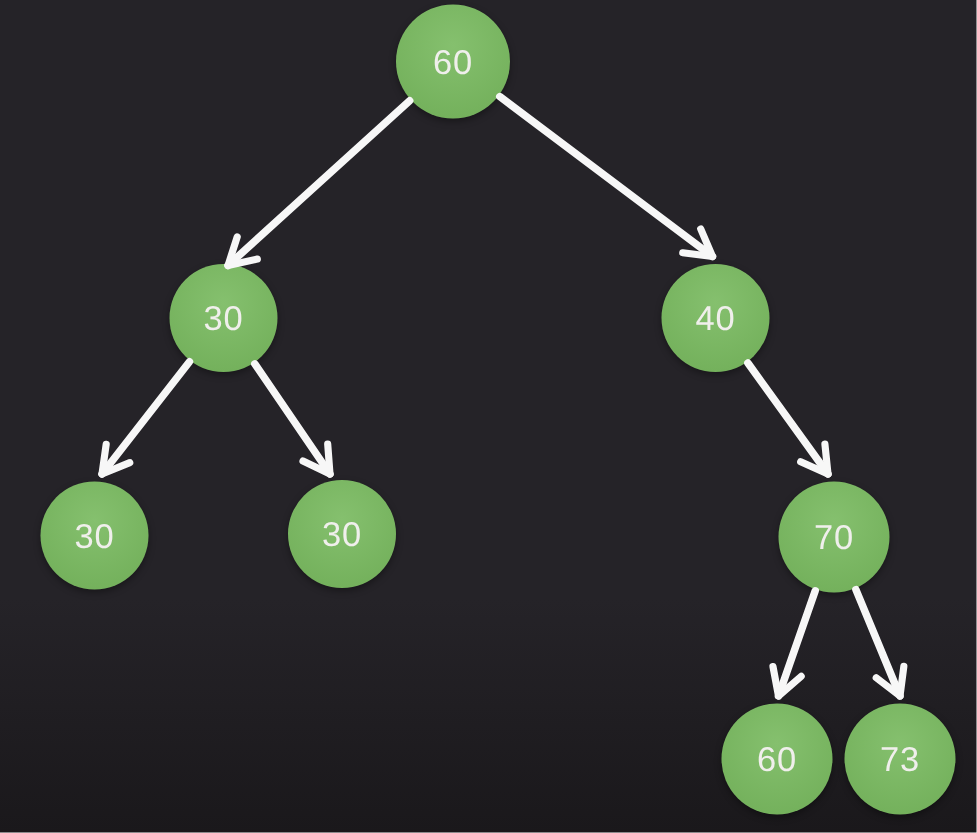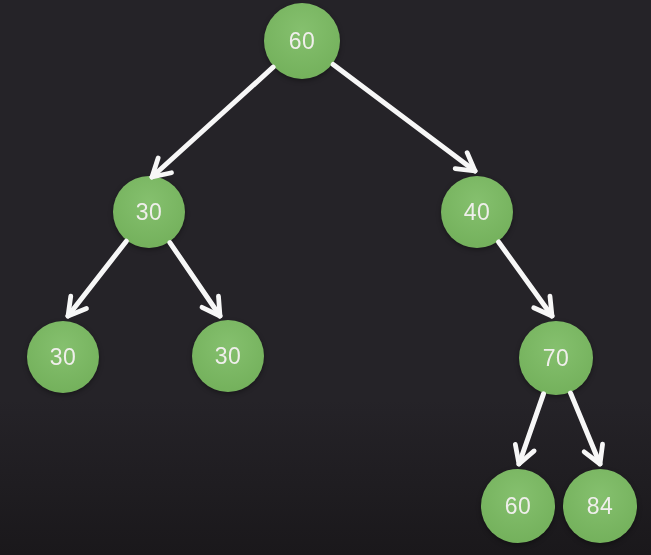--- a/index.html
+++ b/index.html
@@ -38,21 +38,21 @@
 
 <div id="diagram" style="background: linear-gradient(rgb(37, 35, 40) 0%, rgb(37, 35, 40) 72%, rgb(26, 24, 27) 100%);">
 
   <div class="node" style="left: 302px; top: 41px; height: 76px; width: 76px; background: radial-gradient(circle at 50% 36%, rgb(133, 192, 110), rgb(116, 177, 92) 78%); color: rgb(240, 239, 236);">60</div>
   <div class="node" style="left: 149px; top: 212px; height: 72px; width: 72px; background: radial-gradient(circle at 50% 36%, rgb(133, 192, 110), rgb(116, 177, 92) 78%); color: rgb(240, 239, 236);">30</div>
   <div class="node" style="left: 477px; top: 212px; height: 72px; width: 72px; background: radial-gradient(circle at 50% 36%, rgb(133, 192, 110), rgb(116, 177, 92) 78%); color: rgb(240, 239, 236);">40</div>
   <div class="node" style="left: 63px; top: 357px; height: 72px; width: 72px; background: radial-gradient(circle at 50% 36%, rgb(133, 192, 110), rgb(116, 177, 92) 78%); color: rgb(240, 239, 236);">30</div>
   <div class="node" style="left: 228px; top: 356px; height: 72px; width: 72px; background: radial-gradient(circle at 50% 36%, rgb(133, 192, 110), rgb(116, 177, 92) 78%); color: rgb(240, 239, 236);">30</div>
   <div class="node" style="left: 556px; top: 358px; height: 74px; width: 74px; background: radial-gradient(circle at 50% 36%, rgb(133, 192, 110), rgb(116, 177, 92) 78%); color: rgb(240, 239, 236);">70</div>
   <div class="node" style="left: 518px; top: 506px; height: 74px; width: 74px; background: radial-gradient(circle at 50% 36%, rgb(133, 192, 110), rgb(116, 177, 92) 78%); color: rgb(240, 239, 236);">60</div>
-  <div class="node" style="left: 600px; top: 506px; height: 74px; width: 74px; background: radial-gradient(circle at 50% 36%, rgb(133, 192, 110), rgb(116, 177, 92) 78%); color: rgb(240, 239, 236);">84</div>
+  <div class="node" style="left: 600px; top: 506px; height: 74px; width: 74px; background: radial-gradient(circle at 50% 36%, rgb(133, 192, 110), rgb(116, 177, 92) 78%); color: rgb(240, 239, 236);">73</div>
 
   <svg id="edges" viewBox="0 0 651 555">
     <defs>
       <marker id="ah" viewBox="0 0 12 12" refX="10" refY="6" markerWidth="5.2" markerHeight="5.2" orient="auto" markerUnits="strokeWidth">
         <path d="M 2,1.4 L 10,6 L 2,10.6" fill="none" stroke-width="2.2" stroke-linecap="round" stroke-linejoin="round" stroke="#f7f7f7"></path>
       </marker>
     </defs>
   <line x1="273.1" y1="67.2" x2="152" y2="177" stroke="#f7f7f7" stroke-width="5" stroke-linecap="round" marker-end="url(#ah)"></line>
       <line x1="333.2" y1="64.4" x2="475" y2="171" stroke="#f7f7f7" stroke-width="5" stroke-linecap="round" marker-end="url(#ah)"></line>
       <line x1="126.3" y1="241.2" x2="68" y2="316" stroke="#f7f7f7" stroke-width="5" stroke-linecap="round" marker-end="url(#ah)"></line>

